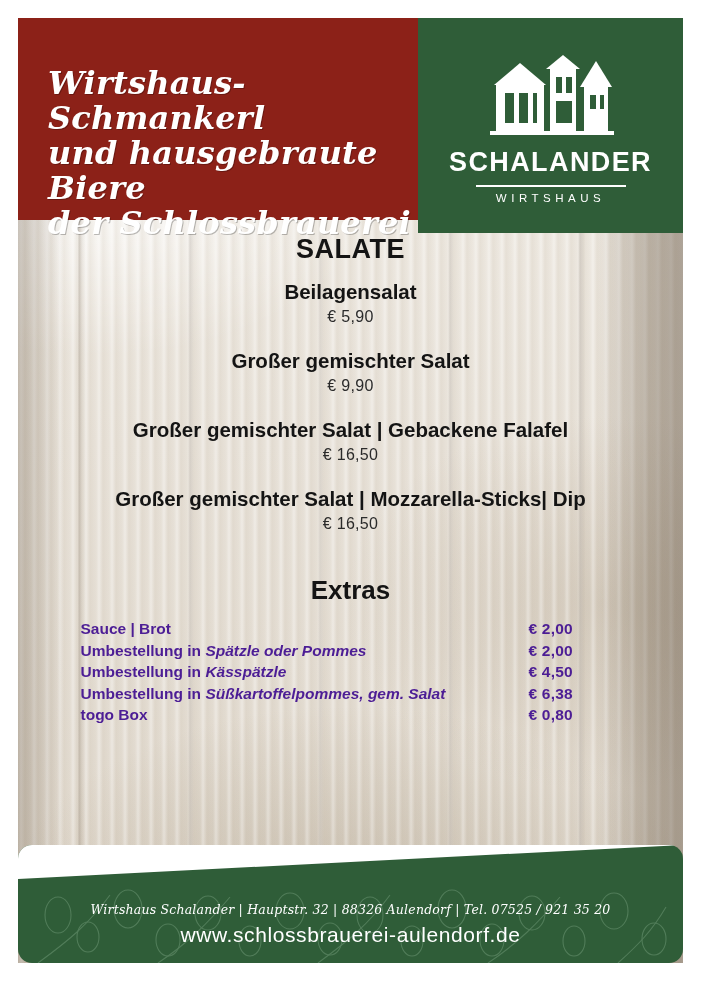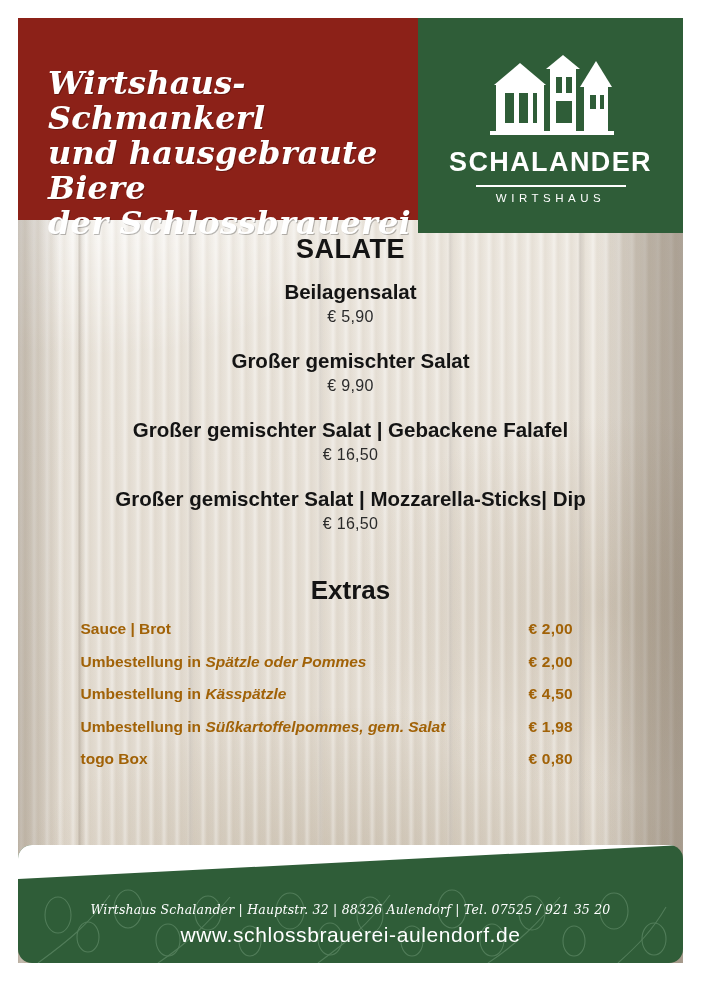--- a/index.html
+++ b/index.html
@@ -195,23 +195,22 @@
   .extras {
     width: 540px;
     margin: 0 auto;
     text-align: left;
   }
   .extra-row {
     display: flex;
     align-items: baseline;
     font-size: 15.5px;
     font-weight: bold;
-    color: #a16207;
+    color: #4c1d95;
     line-height: 21.5px;
-    margin-top: 11px;
   }
   .extra-label { flex: 1 1 auto; white-space: nowrap; }
   .extra-label i { font-style: italic; }
   .extra-price {
     flex: 0 0 auto;
     width: 92px;
     text-align: left;
     letter-spacing: 0.2px;
   }
 
@@ -347,21 +346,21 @@
       <div class="extra-row">
         <div class="extra-label"><span>Umbestellung in </span><i>Spätzle oder Pommes</i></div>
         <div class="extra-price">€ 2,00</div>
       </div>
       <div class="extra-row">
         <div class="extra-label"><span>Umbestellung in </span><i>Kässpätzle</i></div>
         <div class="extra-price">€ 4,50</div>
       </div>
       <div class="extra-row">
         <div class="extra-label"><span>Umbestellung in </span><i>Süßkartoffelpommes, gem. Salat</i></div>
-        <div class="extra-price">€ 1,98</div>
+        <div class="extra-price">€ 6,38</div>
       </div>
       <div class="extra-row">
         <div class="extra-label">togo Box</div>
         <div class="extra-price">€ 0,80</div>
       </div>
     </div>
 
   </div>
 
   <div class="footer-green">

